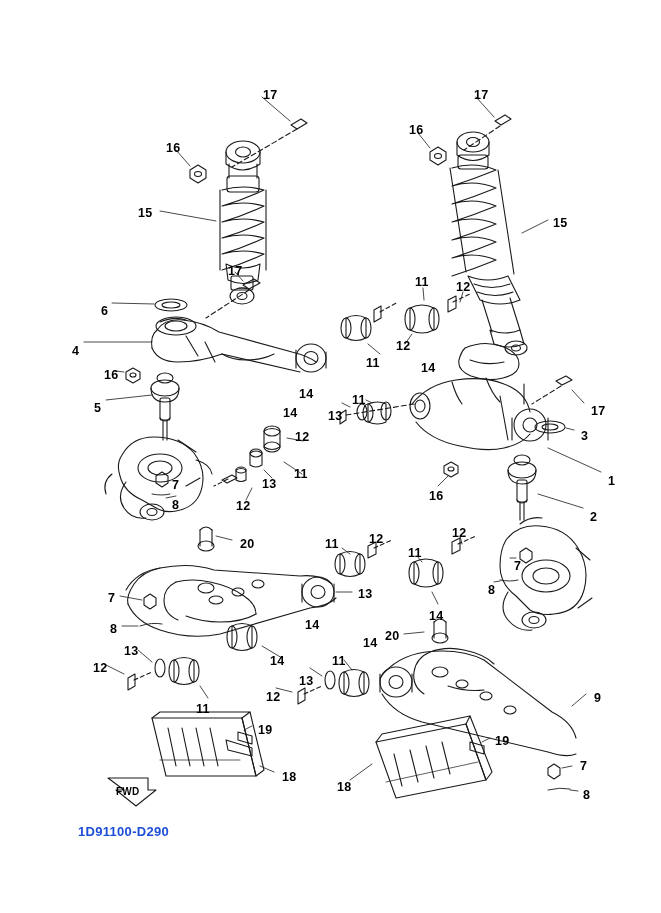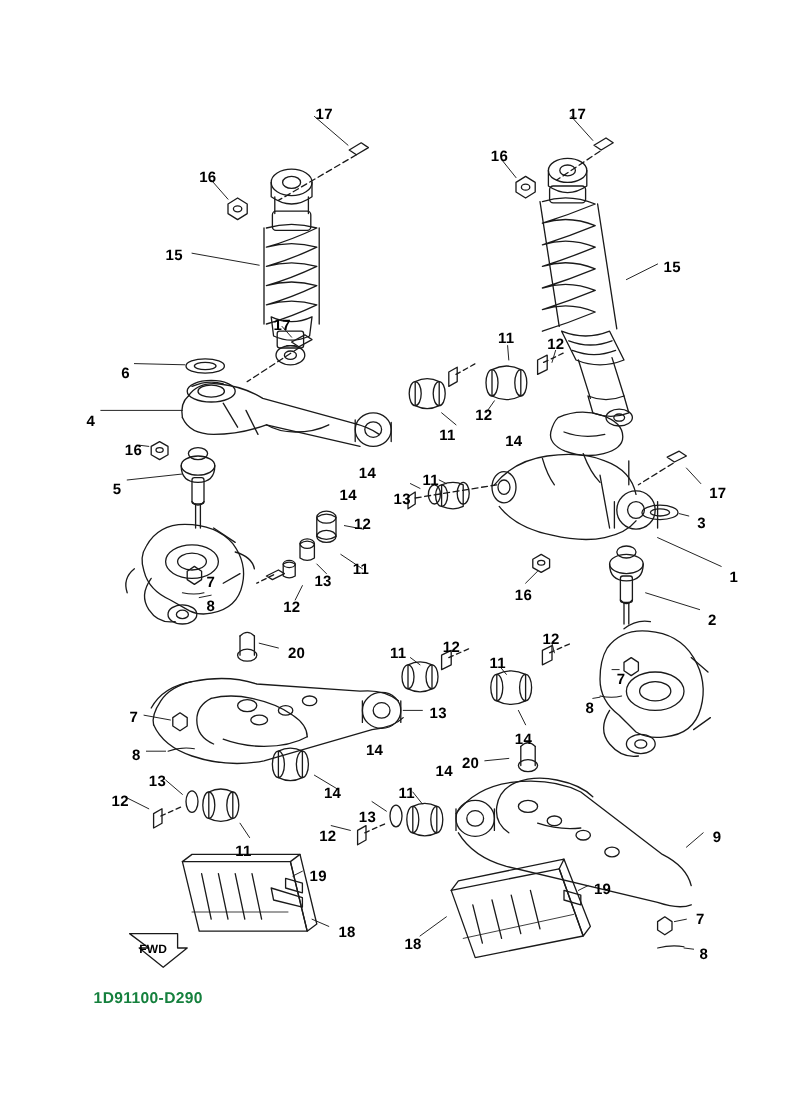--- a/index.html
+++ b/index.html
@@ -34,21 +34,21 @@
     white-space: nowrap;
     line-height: 1;
   }
   #part-code {
     position: absolute;
     left: 78px;
     top: 824px;
     font-family: "Liberation Sans", sans-serif;
     font-size: 13px;
     font-weight: bold;
-    color: #15803d;
+    color: #1d4ed8;
     letter-spacing: 0.3px;
   }
   #fwd-label {
     position: absolute;
     left: 116px;
     top: 786px;
     font-family: "Liberation Sans", sans-serif;
     font-size: 10px;
     font-weight: bold;
     color: #000000;

